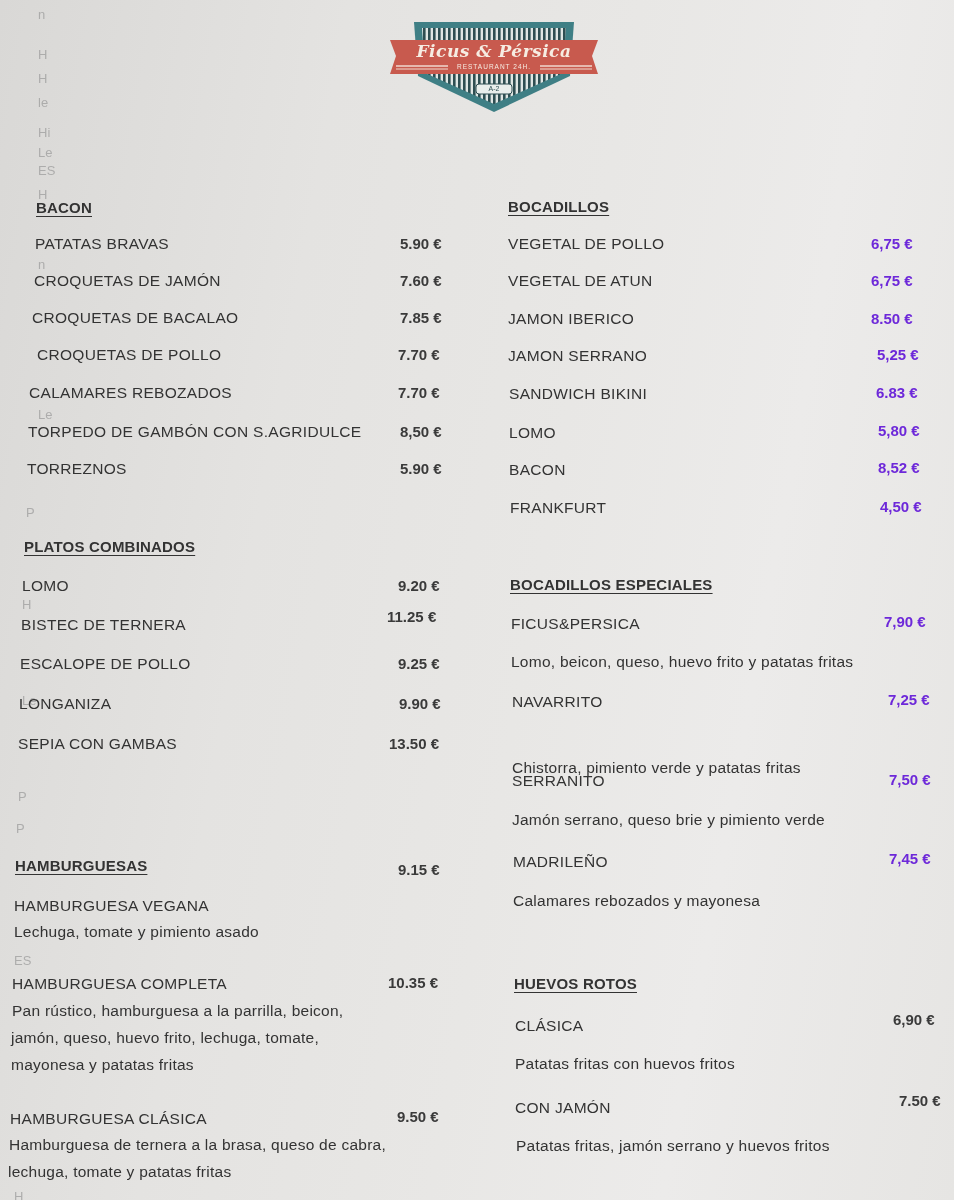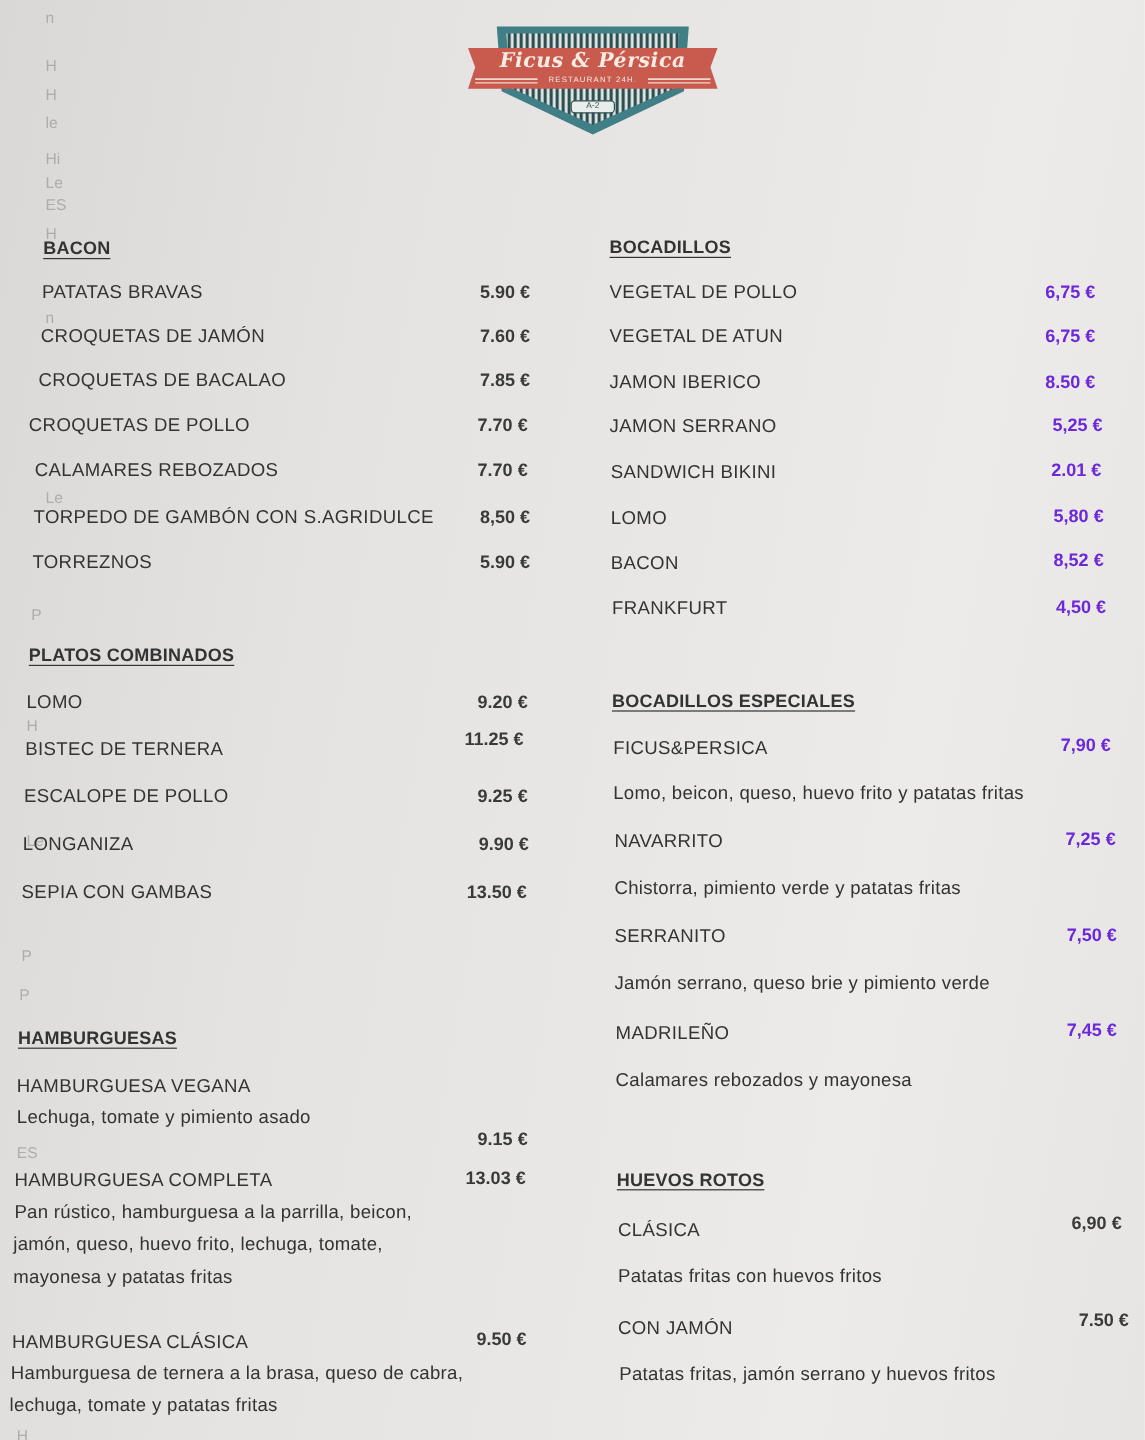--- a/index.html
+++ b/index.html
@@ -80,21 +80,21 @@
 
   <div class="item-name" style="left:35px;top:235px">PATATAS BRAVAS</div>
   <div class="item-price" style="left:400px;top:235px">5.90 €</div>
 
   <div class="item-name" style="left:34px;top:272px">CROQUETAS DE JAMÓN</div>
   <div class="item-price" style="left:400px;top:272px">7.60 €</div>
 
   <div class="item-name" style="left:32px;top:309px">CROQUETAS DE BACALAO</div>
   <div class="item-price" style="left:400px;top:309px">7.85 €</div>
 
-  <div class="item-name" style="left:24px;top:346px">CROQUETAS DE POLLO</div>
+  <div class="item-name" style="left:37px;top:346px">CROQUETAS DE POLLO</div>
   <div class="item-price" style="left:398px;top:346px">7.70 €</div>
 
   <div class="item-name" style="left:29px;top:384px">CALAMARES REBOZADOS</div>
   <div class="item-price" style="left:398px;top:384px">7.70 €</div>
 
   <div class="item-name" style="left:28px;top:423px">TORPEDO DE GAMBÓN CON S.AGRIDULCE</div>
   <div class="item-price" style="left:400px;top:423px">8,50 €</div>
 
   <div class="item-name" style="left:27px;top:460px">TORREZNOS</div>
   <div class="item-price" style="left:400px;top:460px">5.90 €</div>
@@ -116,25 +116,25 @@
   <div class="item-price" style="left:399px;top:695px">9.90 €</div>
 
   <div class="item-name" style="left:18px;top:735px">SEPIA CON GAMBAS</div>
   <div class="item-price" style="left:389px;top:735px">13.50 €</div>
 </div>
 
 <div>
   <div class="section-title" style="left:15px;top:857px">HAMBURGUESAS</div>
 
   <div class="item-name" style="left:14px;top:897px">HAMBURGUESA VEGANA</div>
-  <div class="item-price" style="left:398px;top:941px">9.15 €</div>
+  <div class="item-price" style="left:398px;top:861px">9.15 €</div>
   <div class="item-desc" style="left:14px;top:918px">Lechuga, tomate y pimiento asado</div>
 
   <div class="item-name" style="left:12px;top:975px">HAMBURGUESA COMPLETA</div>
-  <div class="item-price" style="left:388px;top:974px">13.03 €</div>
+  <div class="item-price" style="left:388px;top:974px">10.35 €</div>
   <div class="item-desc" style="left:12px;top:997px">Pan rústico, hamburguesa a la parrilla, beicon,</div>
   <div class="item-desc" style="left:11px;top:1024px">jamón, queso, huevo frito, lechuga, tomate,</div>
   <div class="item-desc" style="left:11px;top:1051px">mayonesa y patatas fritas</div>
 
   <div class="item-name" style="left:10px;top:1110px">HAMBURGUESA CLÁSICA</div>
   <div class="item-price" style="left:397px;top:1108px">9.50 €</div>
   <div class="item-desc" style="left:9px;top:1131px">Hamburguesa de ternera a la brasa, queso de cabra,</div>
   <div class="item-desc" style="left:8px;top:1158px">lechuga, tomate y patatas fritas</div>
 </div>
 
@@ -147,42 +147,42 @@
   <div class="item-name" style="left:508px;top:272px">VEGETAL DE ATUN</div>
   <div class="item-price light" style="left:871px;top:272px">6,75 €</div>
 
   <div class="item-name" style="left:508px;top:310px">JAMON IBERICO</div>
   <div class="item-price light" style="left:871px;top:310px">8.50 €</div>
 
   <div class="item-name" style="left:508px;top:347px">JAMON SERRANO</div>
   <div class="item-price light" style="left:877px;top:346px">5,25 €</div>
 
   <div class="item-name" style="left:509px;top:385px">SANDWICH BIKINI</div>
-  <div class="item-price light" style="left:876px;top:384px">2.01 €</div>
+  <div class="item-price light" style="left:876px;top:384px">6.83 €</div>
 
   <div class="item-name" style="left:509px;top:424px">LOMO</div>
   <div class="item-price light" style="left:878px;top:422px">5,80 €</div>
 
   <div class="item-name" style="left:509px;top:461px">BACON</div>
   <div class="item-price light" style="left:878px;top:459px">8,52 €</div>
 
   <div class="item-name" style="left:510px;top:499px">FRANKFURT</div>
   <div class="item-price light" style="left:880px;top:498px">4,50 €</div>
 </div>
 
 <div>
   <div class="section-title" style="left:510px;top:576px">BOCADILLOS ESPECIALES</div>
 
   <div class="item-name" style="left:511px;top:615px">FICUS&amp;PERSICA</div>
   <div class="item-price light" style="left:884px;top:613px">7,90 €</div>
   <div class="item-desc" style="left:511px;top:648px">Lomo, beicon, queso, huevo frito y patatas fritas</div>
 
   <div class="item-name" style="left:512px;top:693px">NAVARRITO</div>
   <div class="item-price light" style="left:888px;top:691px">7,25 €</div>
-  <div class="item-desc" style="left:512px;top:727px">Chistorra, pimiento verde y patatas fritas</div>
+  <div class="item-desc" style="left:512px;top:754px">Chistorra, pimiento verde y patatas fritas</div>
 
   <div class="item-name" style="left:512px;top:772px">SERRANITO</div>
   <div class="item-price light" style="left:889px;top:771px">7,50 €</div>
   <div class="item-desc" style="left:512px;top:806px">Jamón serrano, queso brie y pimiento verde</div>
 
   <div class="item-name" style="left:513px;top:853px">MADRILEÑO</div>
   <div class="item-price light" style="left:889px;top:850px">7,45 €</div>
   <div class="item-desc" style="left:513px;top:887px">Calamares rebozados y mayonesa</div>
 </div>
 

